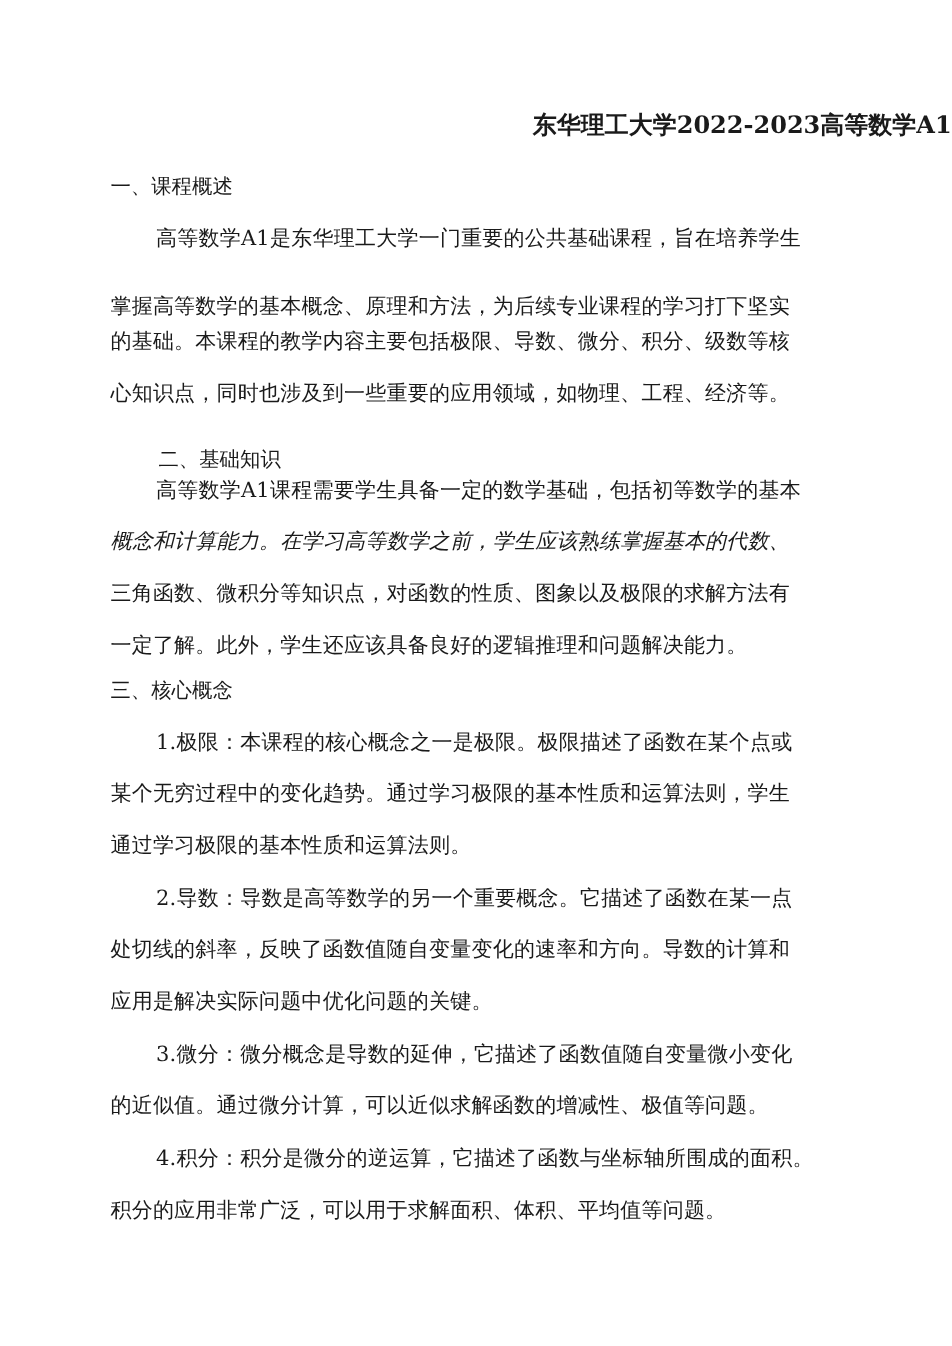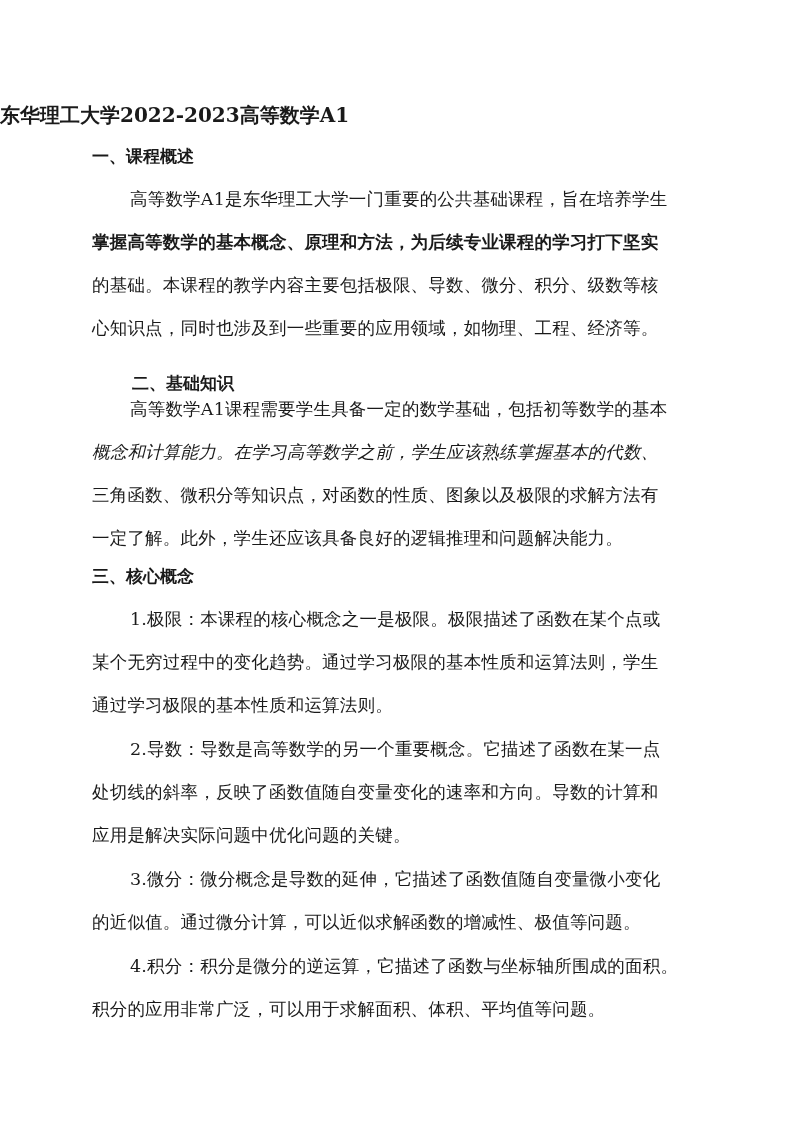--- a/index.html
+++ b/index.html
@@ -18,34 +18,34 @@
     .page {
       position: absolute;
       left: 0;
       top: 0;
       width: 793px;
       height: 1122px;
       background: #ffffff;
     }
     .title {
       position: absolute;
-      top: 100px;
+      top: 89px;
       left: 0;
       width: 793px;
-      text-align: left;
+      text-align: right;
       font-size: 20px;
       font-weight: bold;
       line-height: 30px;
       letter-spacing: 0px;
     }
     .heading {
       position: absolute;
       left: 92px;
       font-size: 17px;
-      font-weight: bold;
+      font-weight: normal;
       line-height: 26px;
     }
     .line {
       position: absolute;
       left: 92px;
       font-size: 17.5px;
       line-height: 26px;
       white-space: nowrap;
       letter-spacing: 0.2px;
     }
@@ -55,21 +55,21 @@
   </style>
 </head>
 <body>
 
 <div class="page">
 
   <div class="title">东华理工大学2022-2023高等数学A1</div>
 
   <div class="heading" style="top:143px;">一、课程概述</div>
   <div class="line indent" style="top:186px;">高等数学A1是东华理工大学一门重要的公共基础课程，旨在培养学生</div>
-  <div class="line" style="top:229px;font-weight:bold;">掌握高等数学的基本概念、原理和方法，为后续专业课程的学习打下坚实</div>
+  <div class="line" style="top:243px;">掌握高等数学的基本概念、原理和方法，为后续专业课程的学习打下坚实</div>
   <div class="line" style="top:272px;">的基础。本课程的教学内容主要包括极限、导数、微分、积分、级数等核</div>
   <div class="line" style="top:315px;">心知识点，同时也涉及到一些重要的应用领域，如物理、工程、经济等。</div>
 
   <div class="heading" style="top:370px;margin-left:40px;">二、基础知识</div>
   <div class="line indent" style="top:396px;">高等数学A1课程需要学生具备一定的数学基础，包括初等数学的基本</div>
   <div class="line" style="top:439px;font-style:italic;">概念和计算能力。在学习高等数学之前，学生应该熟练掌握基本的代数、</div>
   <div class="line" style="top:482px;">三角函数、微积分等知识点，对函数的性质、图象以及极限的求解方法有</div>
   <div class="line" style="top:525px;">一定了解。此外，学生还应该具备良好的逻辑推理和问题解决能力。</div>
 
   <div class="heading" style="top:563px;">三、核心概念</div>

